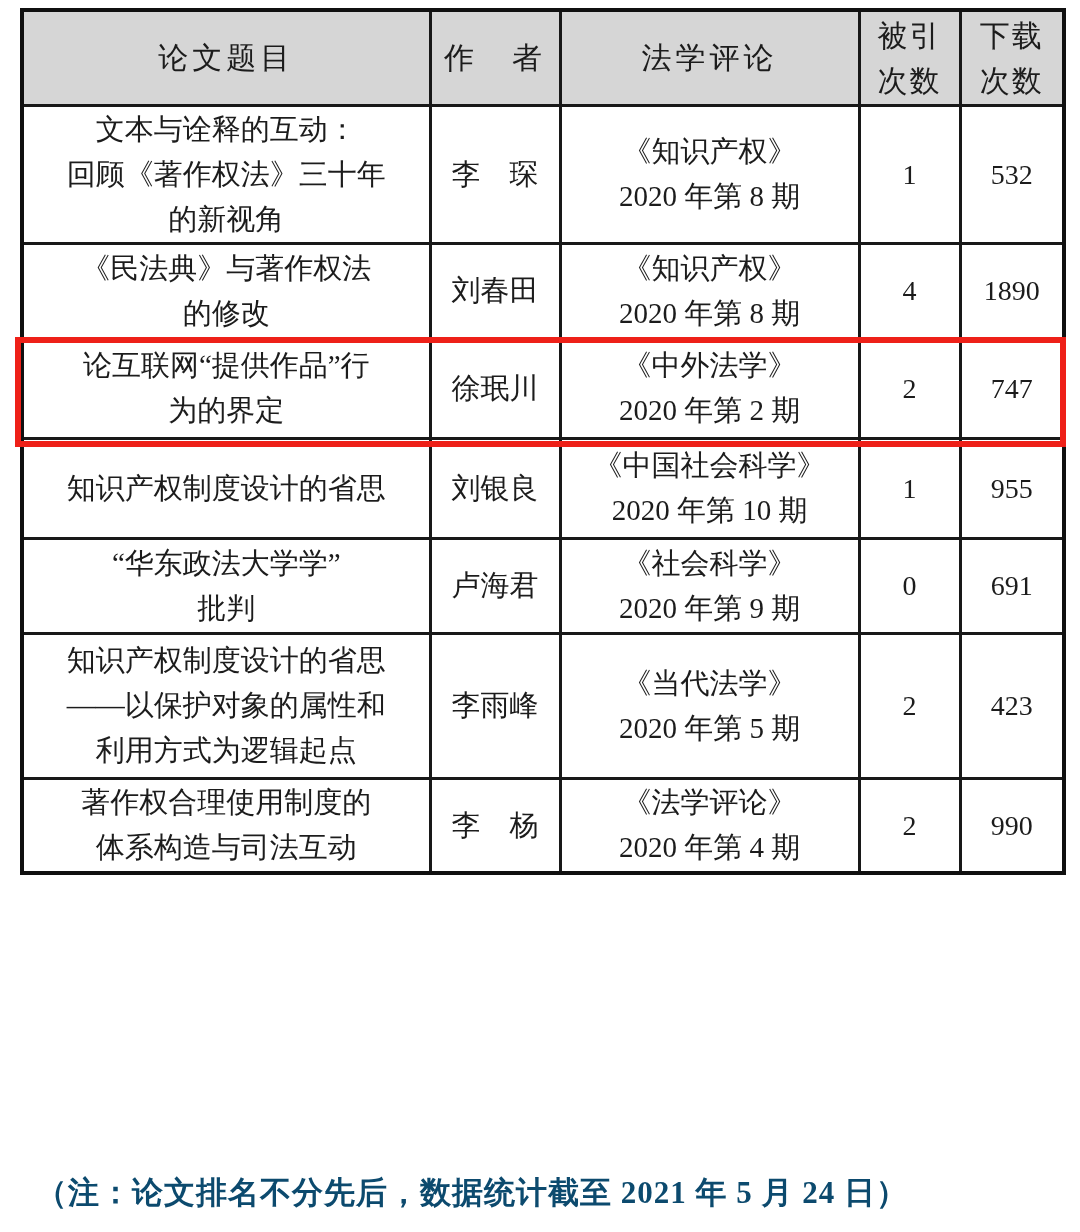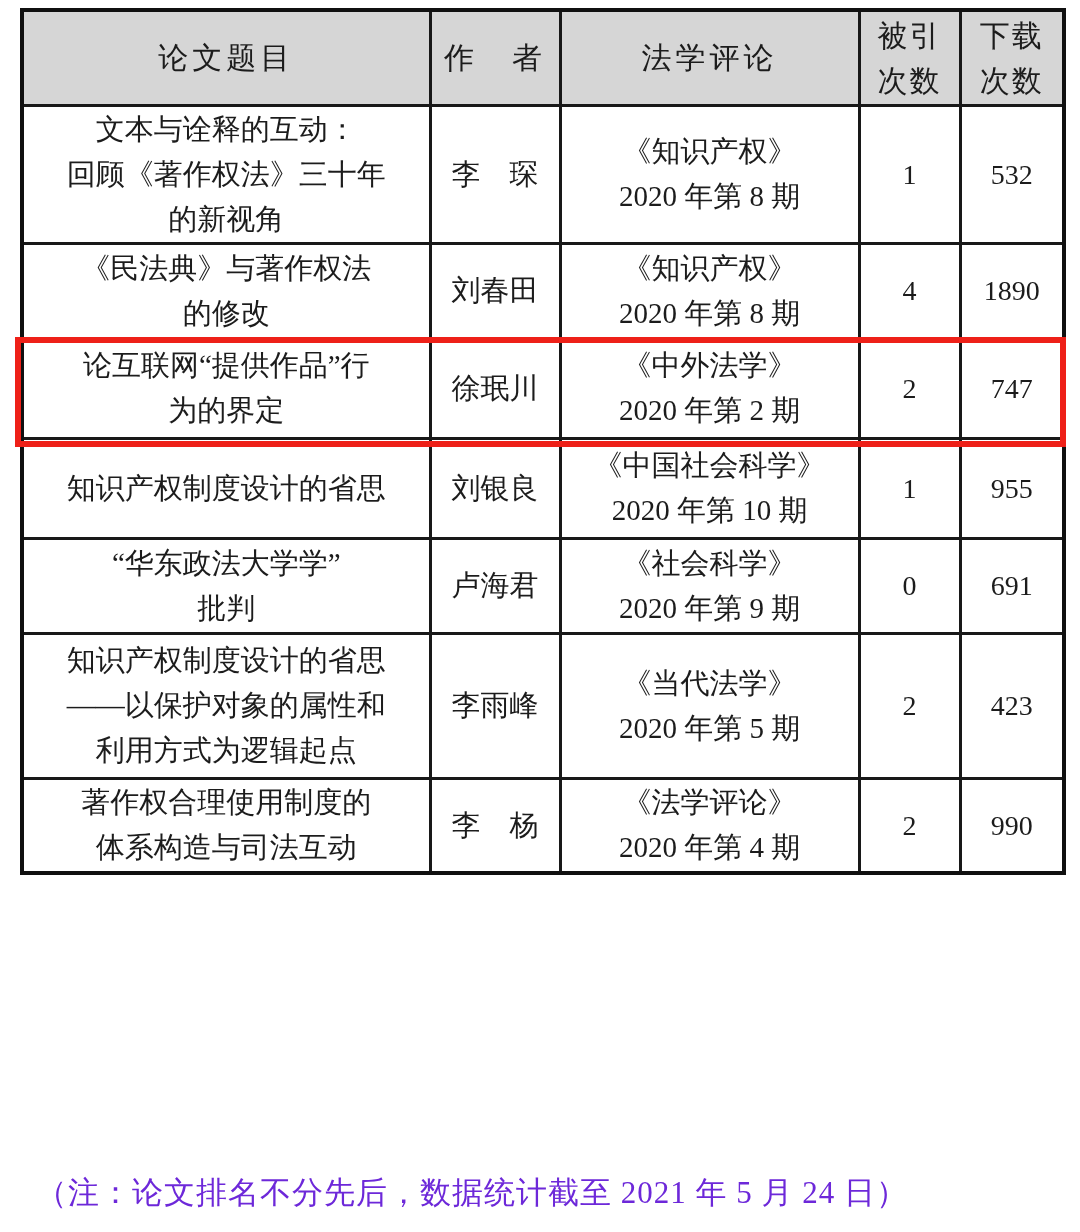--- a/index.html
+++ b/index.html
@@ -54,23 +54,23 @@
     height: 110px;
     box-sizing: border-box;
     border: 6px solid var(--highlight);
     pointer-events: none;
   }
   .note {
     position: absolute;
     left: 36px;
     top: 1172px;
     font-size: 31px;
-    font-weight: normal;
+    font-weight: bold;
     letter-spacing: 1px;
-    color: #6d28d9;
+    color: #0c4a6e;
     white-space: pre;
   }
 </style>
 </head>
 <body>
 
 <div class="page">
 
   <table class="papers">
     <colgroup>

